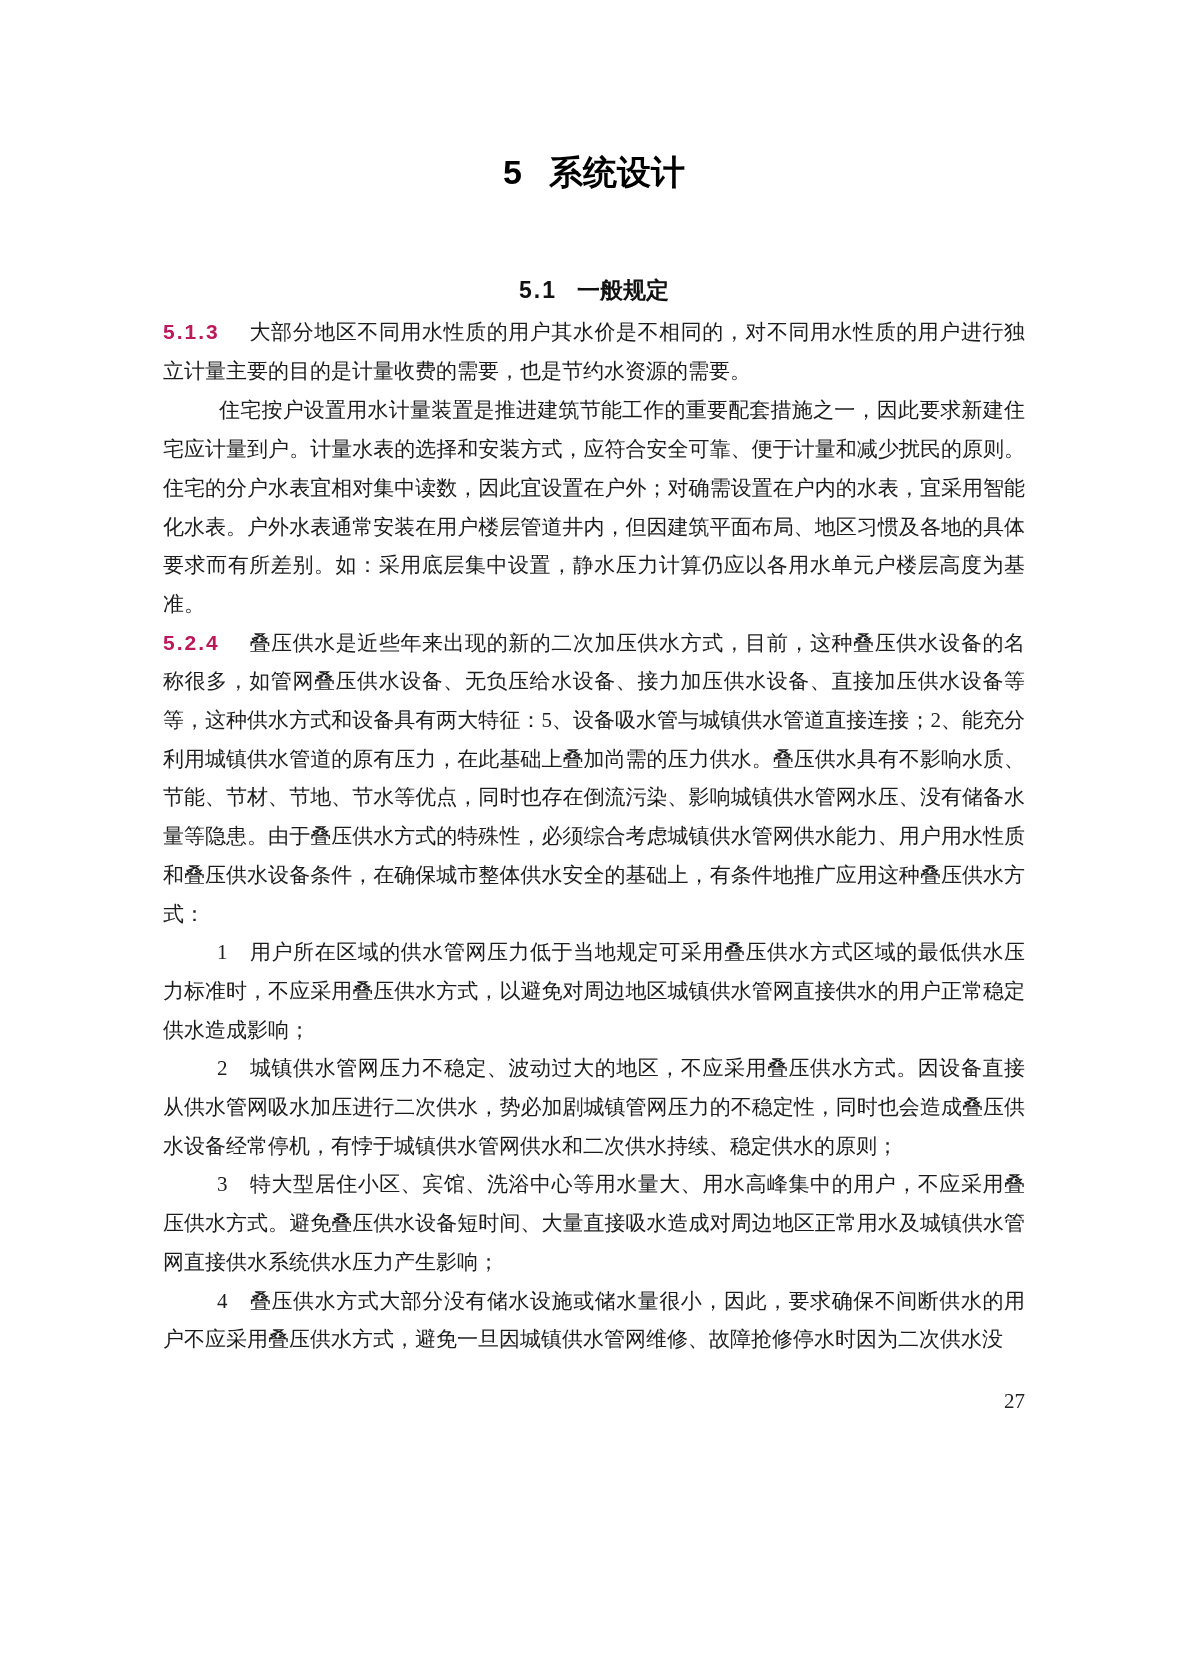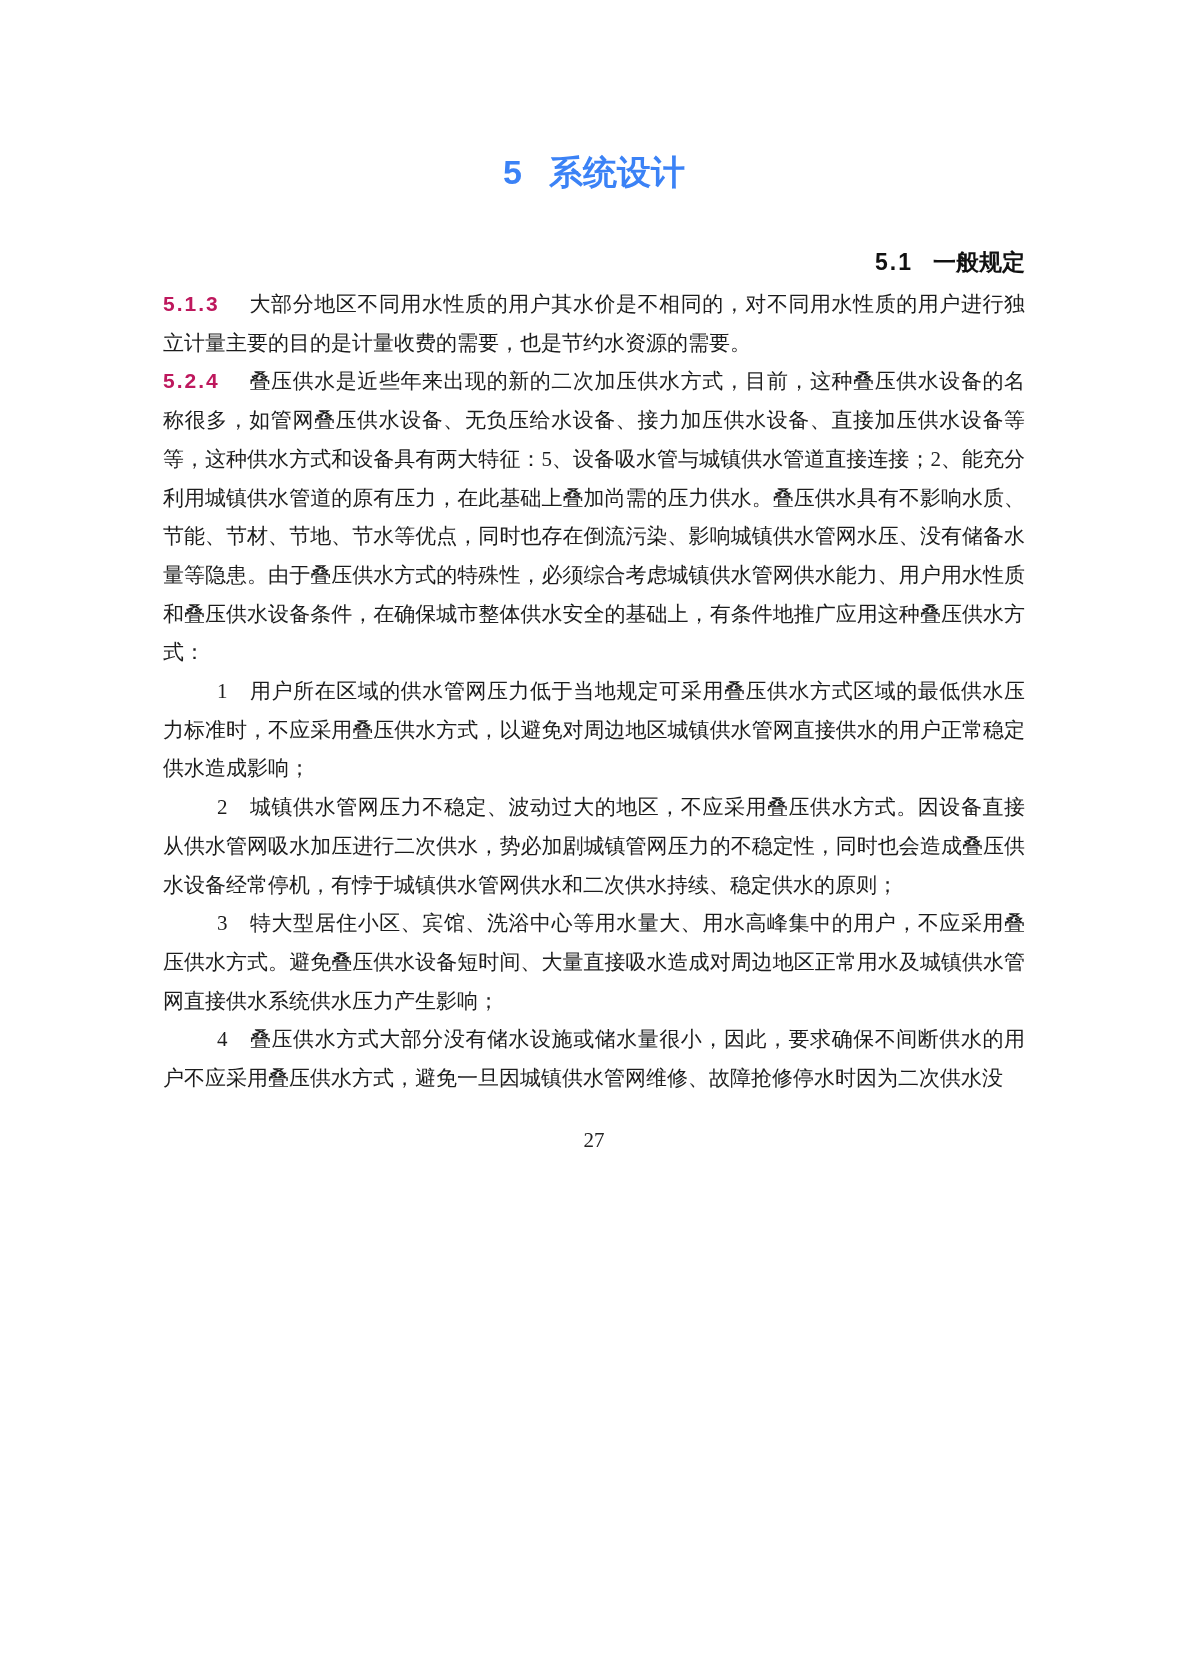--- a/index.html
+++ b/index.html
@@ -23,40 +23,40 @@
   .content {
     width: 862px;
   }
   h1.chapter-title {
     margin: 0;
     text-align: center;
     font-family: "Liberation Sans", "DejaVu Sans", sans-serif;
     font-weight: bold;
     font-size: 34px;
     line-height: 40px;
-    color: #3b82f6;
+    color: #000000;
   }
   h1.chapter-title .chapter-num {
     margin-right: 26px;
     letter-spacing: 1px;
   }
   h2.section-heading {
     margin: 0;
     text-align: center;
     font-family: "Liberation Sans", "DejaVu Sans", sans-serif;
     font-weight: bold;
     font-size: 23px;
     line-height: 28px;
     color: #111111;
   }
   h2.section-heading .section-num {
     margin-right: 20px;
     letter-spacing: 2px;
   }
-  h2.sec-1 { margin-top: 56px; text-align: right; }
+  h2.sec-1 { margin-top: 84px; }
   h2.sec-2 { margin-top: 46px; }
   p.body-par {
     margin: 0;
     font-size: 21px;
     line-height: 38.7px;
     text-align: justify;
     text-justify: inter-ideograph;
     word-break: normal;
     color: #1c1c1c;
   }
@@ -69,38 +69,39 @@
     font-weight: bold;
     font-size: 21px;
     letter-spacing: 2px;
     text-indent: 0;
     color: #be185d;
   }
   p.list-item { text-indent: 54px; }
   .item-no { margin-right: 22px; }
   .page-footer {
     margin-top: 27px;
-    text-align: center;
+    text-align: right;
     font-size: 21px;
     line-height: 30px;
     color: #222222;
   }
 </style>
 </head>
 <body>
 
 <div class="page">
   <div class="content">
 
     <h1 class="chapter-title"><span class="chapter-num">5</span><span>系统设计</span></h1>
 
     <h2 class="section-heading sec-1"><span class="section-num">5.1</span><span>一般规定</span></h2>
 
     <p class="body-par clause-first"><span class="clause-no">5.1.3</span><span>大部分地区不同用水性质的用户其水价是不相同的，对不同用水性质的用户进行独立计量主要的目的是计量收费的需要，也是节约水资源的需要。</span></p>
 
+    <p class="body-par commentary"><span>住宅按户设置用水计量装置是推进建筑节能工作的重要配套措施之一，因此要求新建住宅应计量到户。计量水表的选择和安装方式，应符合安全可靠、便于计量和减少扰民的原则。住宅的分户水表宜相对集中读数，因此宜设置在户外；对确需设置在户内的水表，宜采用智能化水表。户外水表通常安装在用户楼层管道井内，但因建筑平面布局、地区习惯及各地的具体要求而有所差别。如：采用底层集中设置，静水压力计算仍应以各用水单元户楼层高度为基准。</span></p>
 
 
 
     <p class="body-par"><span class="clause-no">5.2.4</span><span>叠压供水是近些年来出现的新的二次加压供水方式，目前，这种叠压供水设备的名称很多，如管网叠压供水设备、无负压给水设备、接力加压供水设备、直接加压供水设备等等，这种供水方式和设备具有两大特征：5、设备吸水管与城镇供水管道直接连接；2、能充分利用城镇供水管道的原有压力，在此基础上叠加尚需的压力供水。叠压供水具有不影响水质、节能、节材、节地、节水等优点，同时也存在倒流污染、影响城镇供水管网水压、没有储备水量等隐患。由于叠压供水方式的特殊性，必须综合考虑城镇供水管网供水能力、用户用水性质和叠压供水设备条件，在确保城市整体供水安全的基础上，有条件地推广应用这种叠压供水方式：</span></p>
 
     <p class="body-par list-item"><span class="item-no">1</span><span>用户所在区域的供水管网压力低于当地规定可采用叠压供水方式区域的最低供水压力标准时，不应采用叠压供水方式，以避免对周边地区城镇供水管网直接供水的用户正常稳定供水造成影响；</span></p>
 
     <p class="body-par list-item"><span class="item-no">2</span><span>城镇供水管网压力不稳定、波动过大的地区，不应采用叠压供水方式。因设备直接从供水管网吸水加压进行二次供水，势必加剧城镇管网压力的不稳定性，同时也会造成叠压供水设备经常停机，有悖于城镇供水管网供水和二次供水持续、稳定供水的原则；</span></p>
 
     <p class="body-par list-item"><span class="item-no">3</span><span>特大型居住小区、宾馆、洗浴中心等用水量大、用水高峰集中的用户，不应采用叠压供水方式。避免叠压供水设备短时间、大量直接吸水造成对周边地区正常用水及城镇供水管网直接供水系统供水压力产生影响；</span></p>

